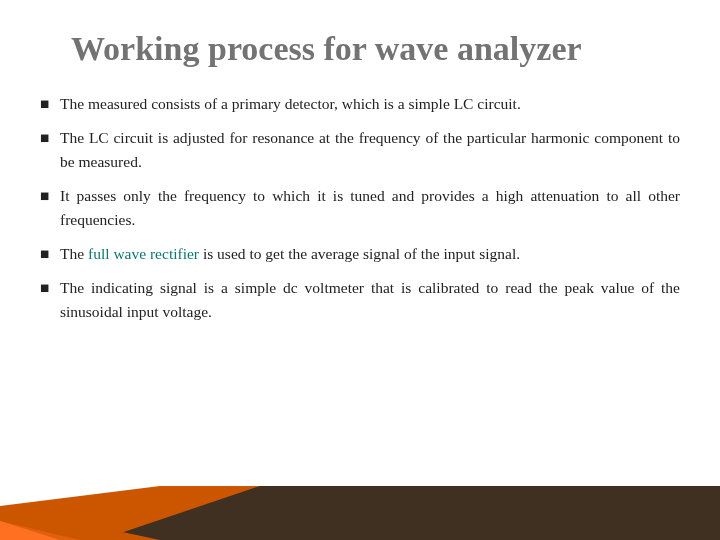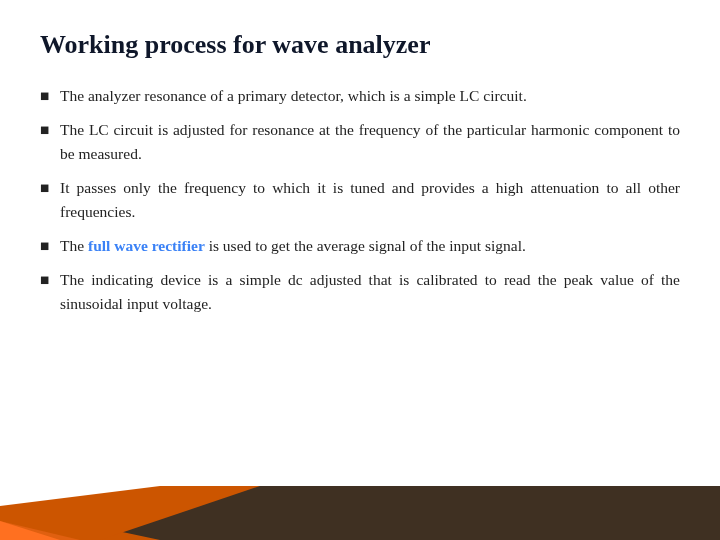--- a/index.html
+++ b/index.html
@@ -15,25 +15,26 @@
 
     .slide {
       width: 720px;
       height: 540px;
       background: #ffffff;
       position: relative;
       padding: 30px 40px 20px 40px;
     }
 
     .title {
-      font-size: 26px;
+      font-size: 34px;
       font-weight: bold;
-      color: #0f172a;
+      color: #737373;
       margin-bottom: 24px;
       font-family: 'Times New Roman', Times, serif;
+      margin-left: 31px;
     }
 
     .content {
       font-size: 15.5px;
       color: #222;
       line-height: 1.55;
       font-family: 'Times New Roman', Times, serif;
     }
 
     .bullet {
@@ -49,23 +50,22 @@
       margin-right: 2px;
       margin-top: 0;
     }
 
     .bullet-text {
       flex: 1;
       text-align: justify;
     }
 
     .highlight-link {
-      color: #3b82f6;
+      color: #0f766e;
       text-decoration: none;
-      font-weight: bold;
     }
 
     .bottom-decoration {
       position: absolute;
       bottom: 0;
       left: 0;
       width: 720px;
       height: 54px;
       overflow: hidden;
     }
@@ -79,21 +79,21 @@
 <body>
 
 <div class="slide">
   <div class="title">Working process for wave analyzer</div>
 
   <div class="content">
 
     <div class="bullet">
       <span class="bullet-marker">■</span>
       <span class="bullet-text">
-        <span>The analyzer resonance of a primary detector, which is a simple LC circuit.</span>
+        <span>The measured consists of a primary detector, which is a simple LC circuit.</span>
       </span>
     </div>
 
     <div class="bullet">
       <span class="bullet-marker">■</span>
       <span class="bullet-text">
         <span>The LC circuit is adjusted for resonance at the frequency of the particular harmonic component to be measured.</span>
       </span>
     </div>
 
@@ -107,21 +107,21 @@
     <div class="bullet">
       <span class="bullet-marker">■</span>
       <span class="bullet-text">
         <span>The </span><a class="highlight-link" href="#">full wave rectifier</a><span> is used to get the average signal of the input signal.</span>
       </span>
     </div>
 
     <div class="bullet">
       <span class="bullet-marker">■</span>
       <span class="bullet-text">
-        <span>The  indicating device is a simple dc adjusted that is calibrated to read the peak value of the sinusoidal input voltage.</span>
+        <span>The  indicating signal is a simple dc voltmeter that is calibrated to read the peak value of the sinusoidal input voltage.</span>
       </span>
     </div>
 
   </div>
 
   <div class="bottom-decoration">
     <svg viewBox="0 0 720 54" xmlns="http://www.w3.org/2000/svg" preserveAspectRatio="none">
 
       <polygon points="0,54 200,0 720,0 720,54" fill="#2a1a0a" opacity="0.9"></polygon>
 

